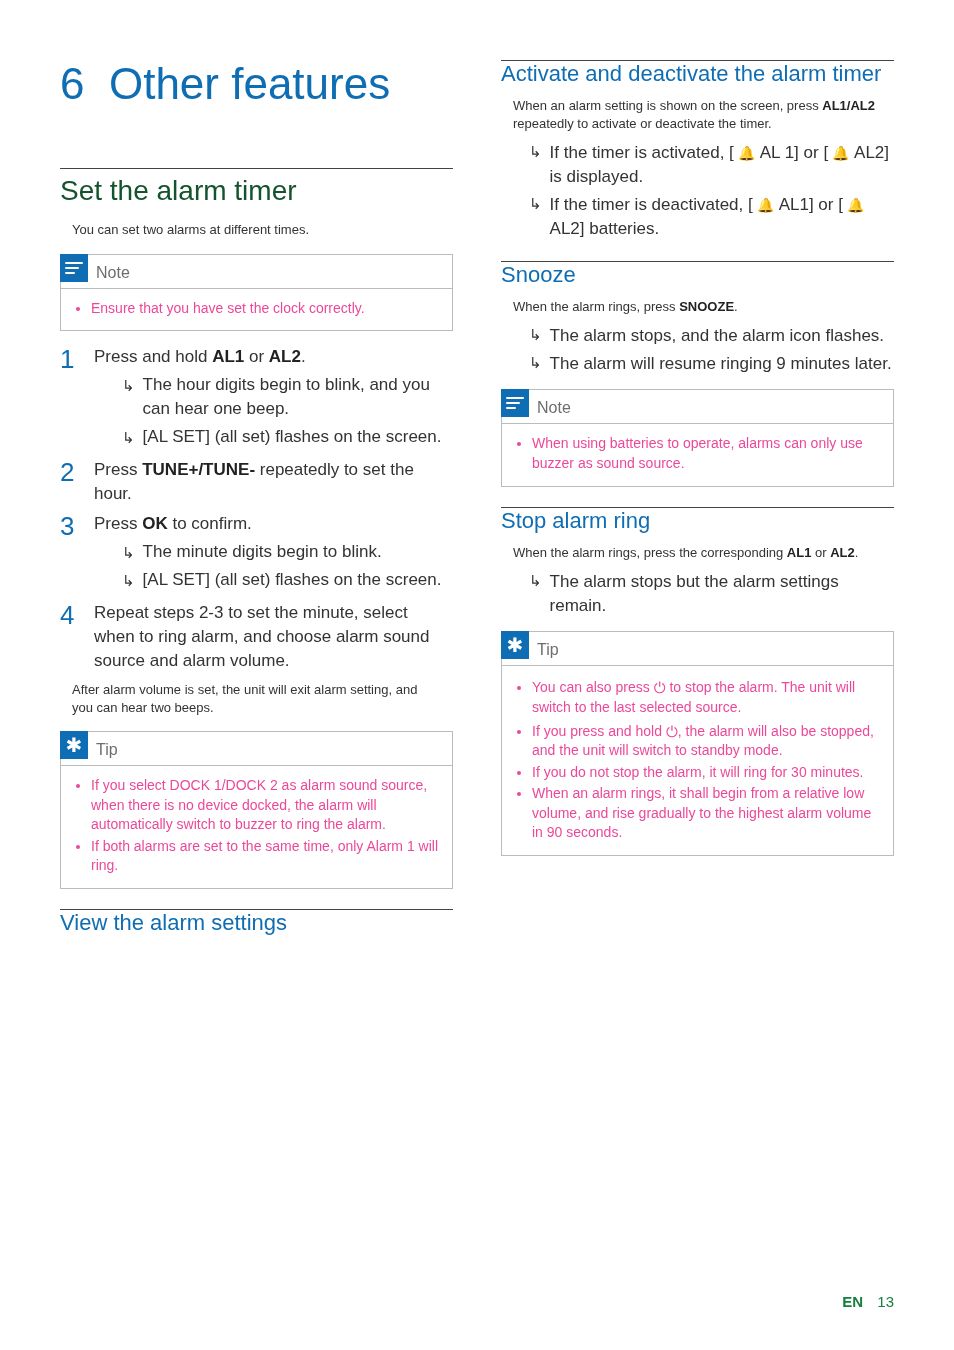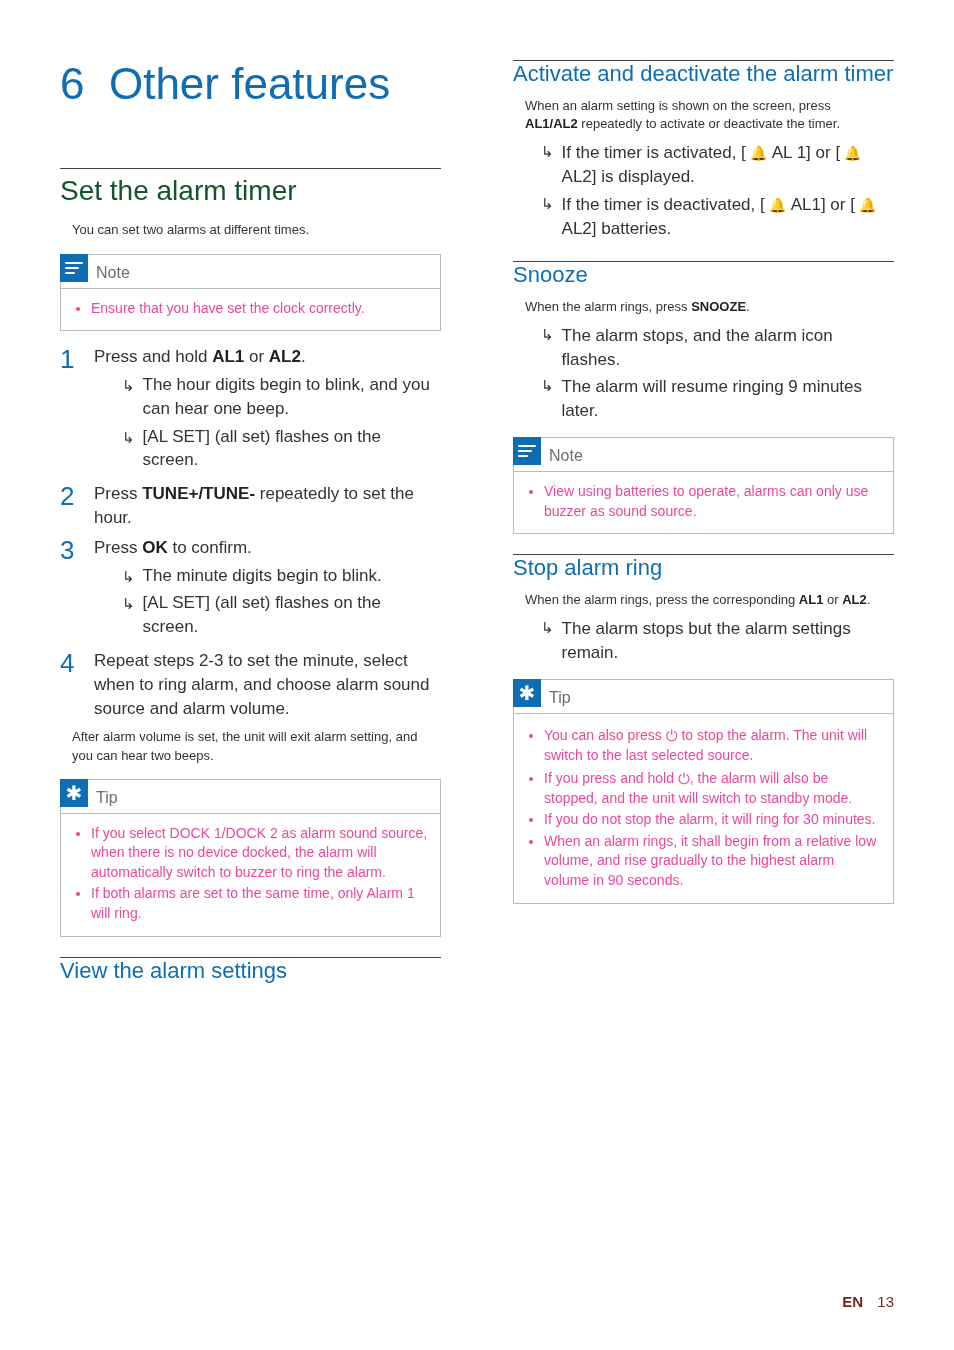--- a/index.html
+++ b/index.html
@@ -1,17 +1,17 @@
 <!DOCTYPE html>
 <html><head>
 <meta charset="utf-8">
 <style>
 html,body{margin:0;padding:0;background:#fff;font-family:"Gill Sans","Gill Sans MT","Segoe UI",Arial,sans-serif;color:#333;font-weight:300}
 .page{width:954px;height:1350px;position:relative;box-sizing:border-box;padding:60px 60px 40px 60px;display:flex;flex-direction:column}
-.cols{display:flex;gap:72px;flex:1}
+.cols{display:flex;gap:48px;flex:1}
 .col{flex:1;min-width:0}
 h1{color:#0f6db3;font-weight:300;font-size:44px;margin:0 0 60px 0;line-height:1.1}
 h2{color:#14532d;font-weight:400;font-size:28px;margin:24px 0 14px 0;border-top:1.5px solid #444;padding-top:6px}
 h3{color:#0f6db3;font-weight:300;font-size:22px;margin:20px 0 10px 0;border-top:1.5px solid #444;}
 p{font-size:13px;line-height:1.4;margin:8px 12px;color:#333;font-weight:300}
 .step{display:flex;gap:14px;margin:6px 0}
 .step-num{color:#0f6db3;font-size:26px;font-weight:400;min-width:20px;line-height:1.1}
 .step-body{flex:1;font-size:17px;line-height:1.4}
 .sub{display:flex;gap:8px;margin:4px 0 4px 0;padding-left:28px}
 .sub-arrow{flex:0 0 auto;color:#333;font-size:15px;margin-top:2px}
@@ -19,21 +19,21 @@
 .callout{border:1px solid #bbb;margin:14px 0;font-size:14px}
 .callout-head{display:flex;align-items:flex-end;gap:8px;margin-left:-1px;margin-top:-1px}
 .callout-badge{width:28px;height:28px;display:flex;align-items:center;justify-content:center;color:#fff;font-size:18px}
 .badge-note{background:#0f6db3}
 .badge-tip{background:#0f6db3}
 .callout-title{color:#6d6d6d;font-size:16px;font-weight:400}
 .callout-body{padding:8px 12px 10px 12px;border-top:1px solid #bbb;margin-top:6px}
 .callout-body ul{margin:0;padding-left:18px}
 .callout-body li{font-size:14px;line-height:1.4;color:#ec4899;margin:2px 0}
 .b{font-weight:600;color:#222}
-.footer{position:absolute;bottom:40px;right:60px;font-size:15px;color:#7f1d1d}
+.footer{position:absolute;bottom:40px;right:60px;font-size:15px;color:#15803d}
 .footer .lang{font-weight:600;margin-right:10px}
 .bell{font-size:14px}
 .pwr{font-size:15px;position:relative;top:1px}
 .note-lines{display:inline-block;width:18px}
 .note-lines span{display:block;height:2px;background:#fff;margin:3px 0;border-radius:1px}
 .note-lines span:nth-child(1){width:18px}
 .note-lines span:nth-child(2){width:14px}
 .note-lines span:nth-child(3){width:10px}
 .tip-star{font-size:20px;line-height:1}
 </style>
@@ -168,21 +168,21 @@
             <span class="note-lines">
                 <span></span>
                 <span></span>
                 <span></span>
               </span>
           </div>
           <div class="callout-title">Note</div>
         </div>
         <div class="callout-body">
           <ul>
-              <li>View using batteries to operate, alarms can only use buzzer as sound source.</li>
+              <li>When using batteries to operate, alarms can only use buzzer as sound source.</li>
             </ul>
         </div>
       </div>
 
       <h3>Stop alarm ring</h3>
       <p>
         <span>When the alarm rings, press the corresponding </span><span class="b">AL1</span><span> or </span><span class="b">AL2</span><span>.</span>
       </p>
       <div class="sub">
           <span class="sub-arrow">↳</span>

